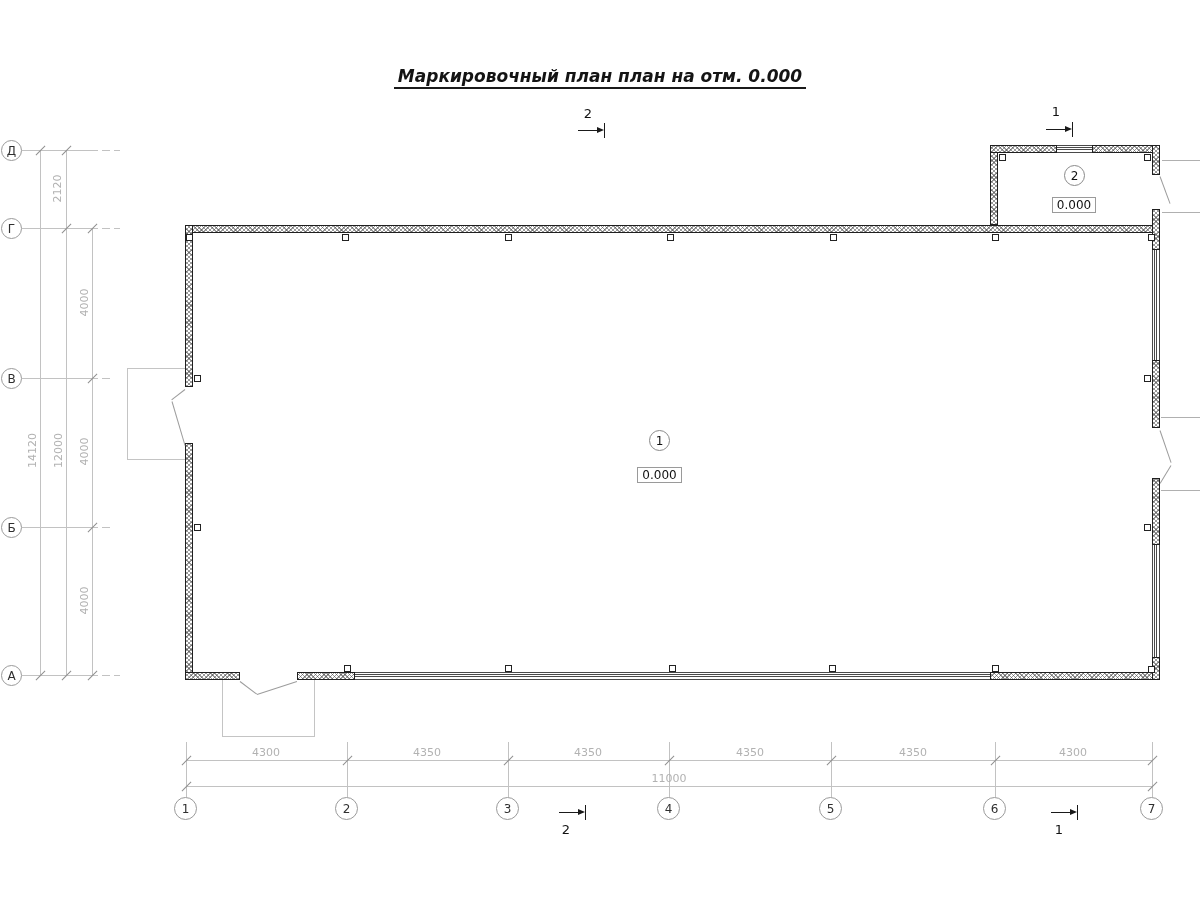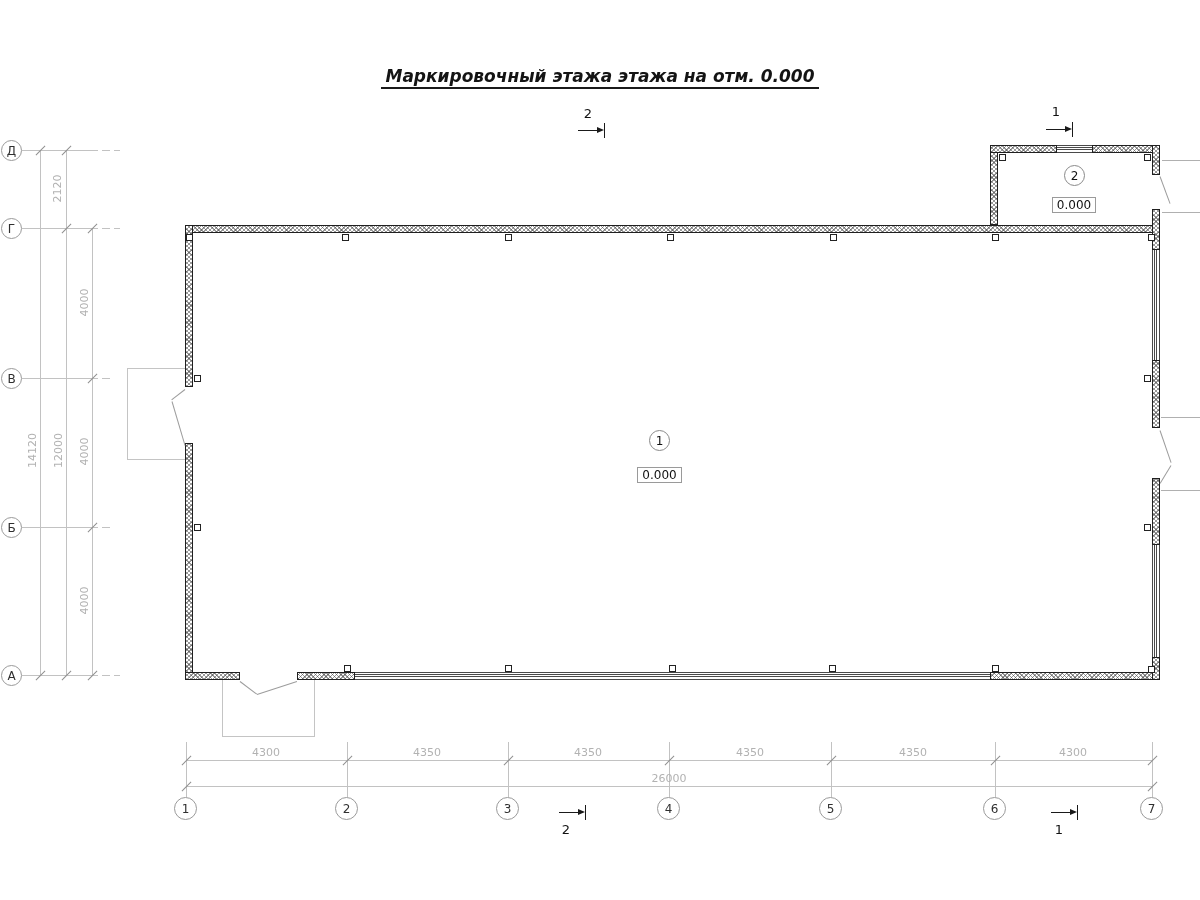--- a/index.html
+++ b/index.html
@@ -55,21 +55,21 @@
     display:inline-block;font-size:17px;font-style:italic;font-weight:bold;color:#141414;
     border-bottom:2px solid #1a1a1a;padding:0 4px 1px 4px;
   }
 </style>
 </head>
 <body>
 
 <div id="canvas">
 
   <div id="title-wrap">
-    <span id="title-text">Маркировочный этажа этажа на отм. 0.000</span>
+    <span id="title-text">Маркировочный план план на отм. 0.000</span>
   </div>
 
   <div class="hline" style="left:22px;top:150px;width:76px;"></div>
   <div class="hline" style="left:102px;top:150px;width:8px;"></div>
   <div class="hline" style="left:114px;top:150px;width:6px;"></div>
   <div class="hline" style="left:22px;top:228px;width:76px;"></div>
   <div class="hline" style="left:102px;top:228px;width:8px;"></div>
   <div class="hline" style="left:114px;top:228px;width:6px;"></div>
   <div class="hline" style="left:22px;top:378px;width:76px;"></div>
   <div class="hline" style="left:102px;top:378px;width:8px;"></div>
@@ -224,21 +224,21 @@
   <div class="tick" style="left:1146px;top:760px;"></div>
   <div class="tick" style="left:180px;top:786px;"></div>
   <div class="tick" style="left:1146px;top:786px;"></div>
 
   <div class="dimtext" style="left:236px;top:746px;">4300</div>
   <div class="dimtext" style="left:397px;top:746px;">4350</div>
   <div class="dimtext" style="left:558px;top:746px;">4350</div>
   <div class="dimtext" style="left:720px;top:746px;">4350</div>
   <div class="dimtext" style="left:883px;top:746px;">4350</div>
   <div class="dimtext" style="left:1043px;top:746px;">4300</div>
-  <div class="dimtext" style="left:639px;top:772px;">26000</div>
+  <div class="dimtext" style="left:639px;top:772px;">11000</div>
 
   <div class="axcircle" style="left:174px;top:797px;width:23px;height:23px;">
       <span>1</span>
     </div>
   <div class="axcircle" style="left:335px;top:797px;width:23px;height:23px;">
       <span>2</span>
     </div>
   <div class="axcircle" style="left:496px;top:797px;width:23px;height:23px;">
       <span>3</span>
     </div>

